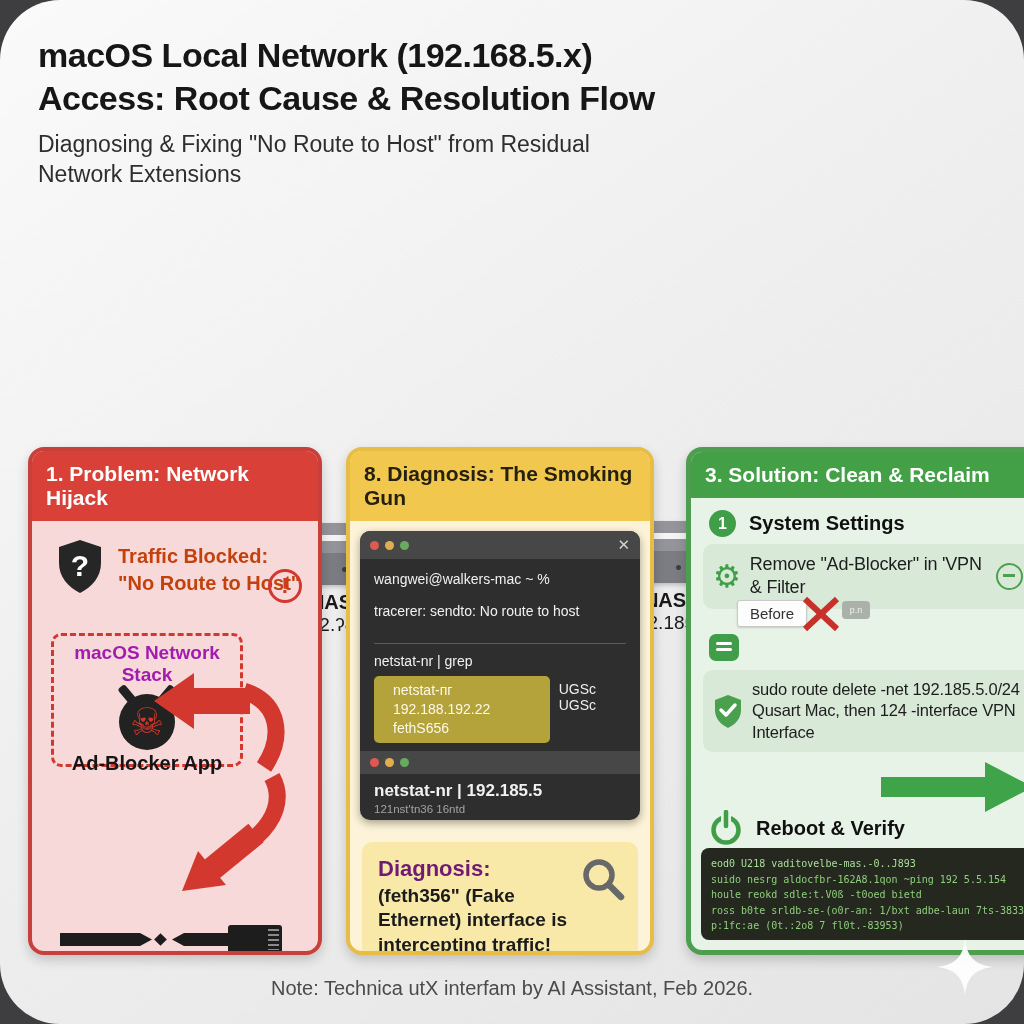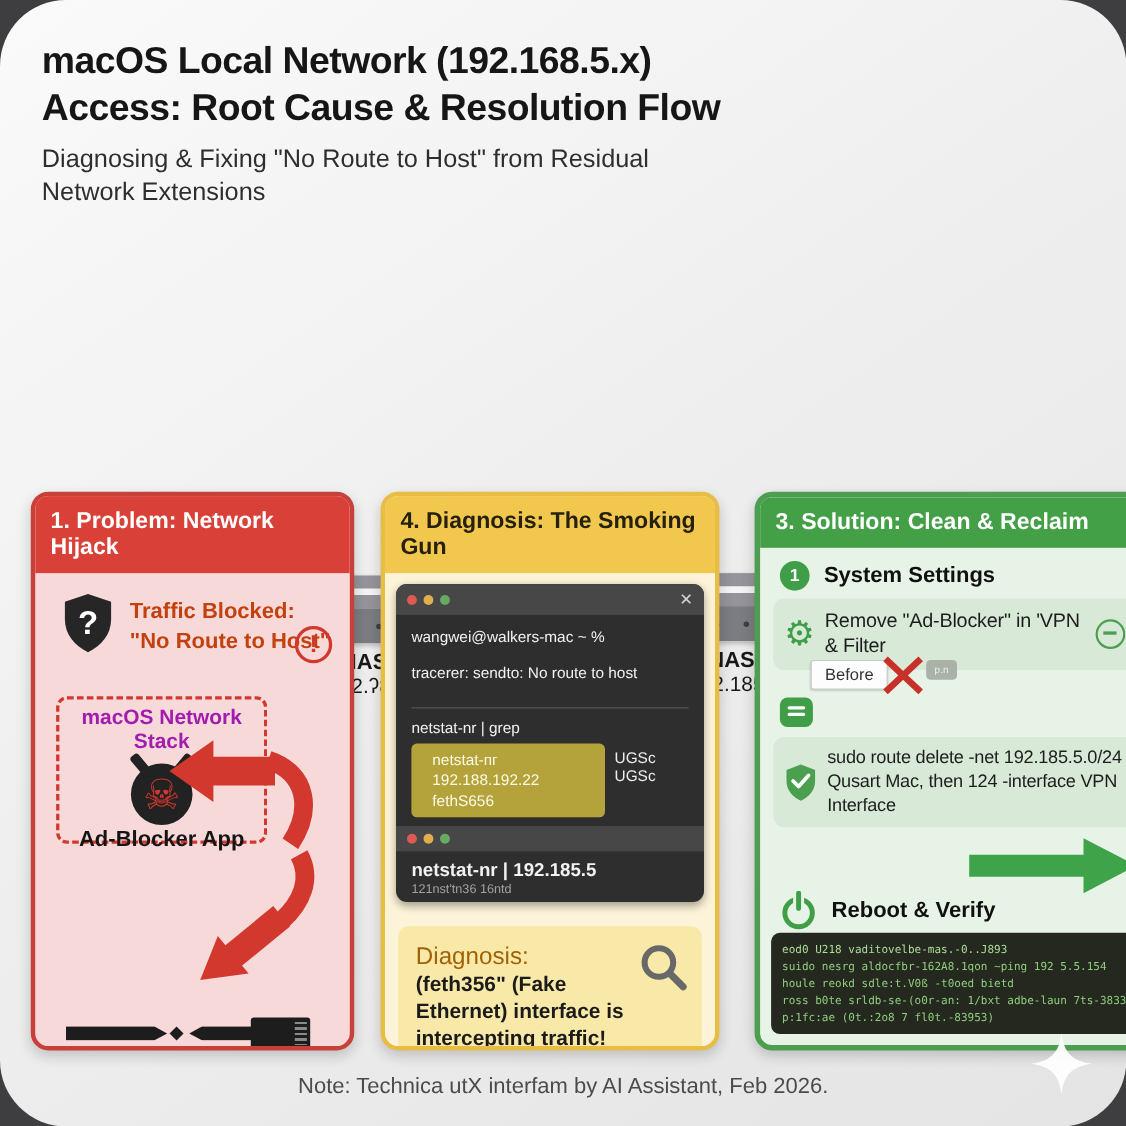--- a/index.html
+++ b/index.html
@@ -82,21 +82,21 @@
   .term-c1 { padding:12px 14px 8px; color:#f1f1f1; font-size:14px; font-weight:400; }
   .term-line2 { margin-top:16px; }
   .term-div { border-top:1px solid #5a5a5a; margin:24px 0 9px; }
   .hl-row { display:flex; gap:9px; margin-top:7px; align-items:flex-start; }
   .hl { background:#b4a23a; color:#fdf9e6; padding:5px 19px; border-radius:5px; line-height:1.35; }
   .hl-flags { padding-top:5px; color:#ededed; }
   .term-bar2 { height:23px; background:#474747; display:flex; align-items:center; padding:0 10px; gap:6px; }
   .term-c2 { padding:7px 14px 5px; color:#f1f1f1; font-size:17px; font-weight:600; }
   .term-garble { font-size:11.5px; color:#a2a2a2; font-weight:400; margin-top:2px; white-space:nowrap; overflow:hidden; }
   .diag { position:relative; margin:22px 12px 0; background:#f9e9a9; border-radius:10px; padding:14px 60px 16px 16px; }
-  .diag-title { font-weight:400; font-size:22px; color:#a16207; }
+  .diag-title { font-weight:700; font-size:22px; color:#701a75; }
   .diag-body { font-weight:700; font-size:19px; color:#1b1b1b; line-height:1.3; margin-top:2px; }
   .magnifier { position:absolute; right:12px; top:14px; }
 
   
   .step { position:absolute; display:flex; align-items:center; gap:13px; left:18px; }
   .step-lab { font-weight:700; font-size:20px; color:#101010; }
   .numball { width:27px; height:27px; border-radius:50%; background:#3f9e47; color:#fff;
              font-weight:700; font-size:16px; text-align:center; line-height:27px; }
   .gbox { position:absolute; left:12px; right:12px; background:#d8e9d8; border-radius:10px;
           padding:9px 10px; display:flex; gap:9px; align-items:center; }
@@ -229,21 +229,21 @@
         <div class="cbl-diamond"></div>
         <div class="cbl-seg2"></div>
         <div class="rj45">
             <div class="rj45-teeth"></div>
           </div>
       </div>
     </div>
   </div>
 
   <div class="panel" id="panel2">
-    <div class="panel-header">4. Diagnosis: The Smoking Gun</div>
+    <div class="panel-header">8. Diagnosis: The Smoking Gun</div>
     <div class="panel-body">
       <div class="term">
         <div class="term-bar">
           <span class="tdot r"></span>
           <span class="tdot y"></span>
           <span class="tdot g"></span>
           <span class="term-x">✕</span>
         </div>
         <div class="term-c1">
           <div>wangwei@walkers-mac ~ %</div>

